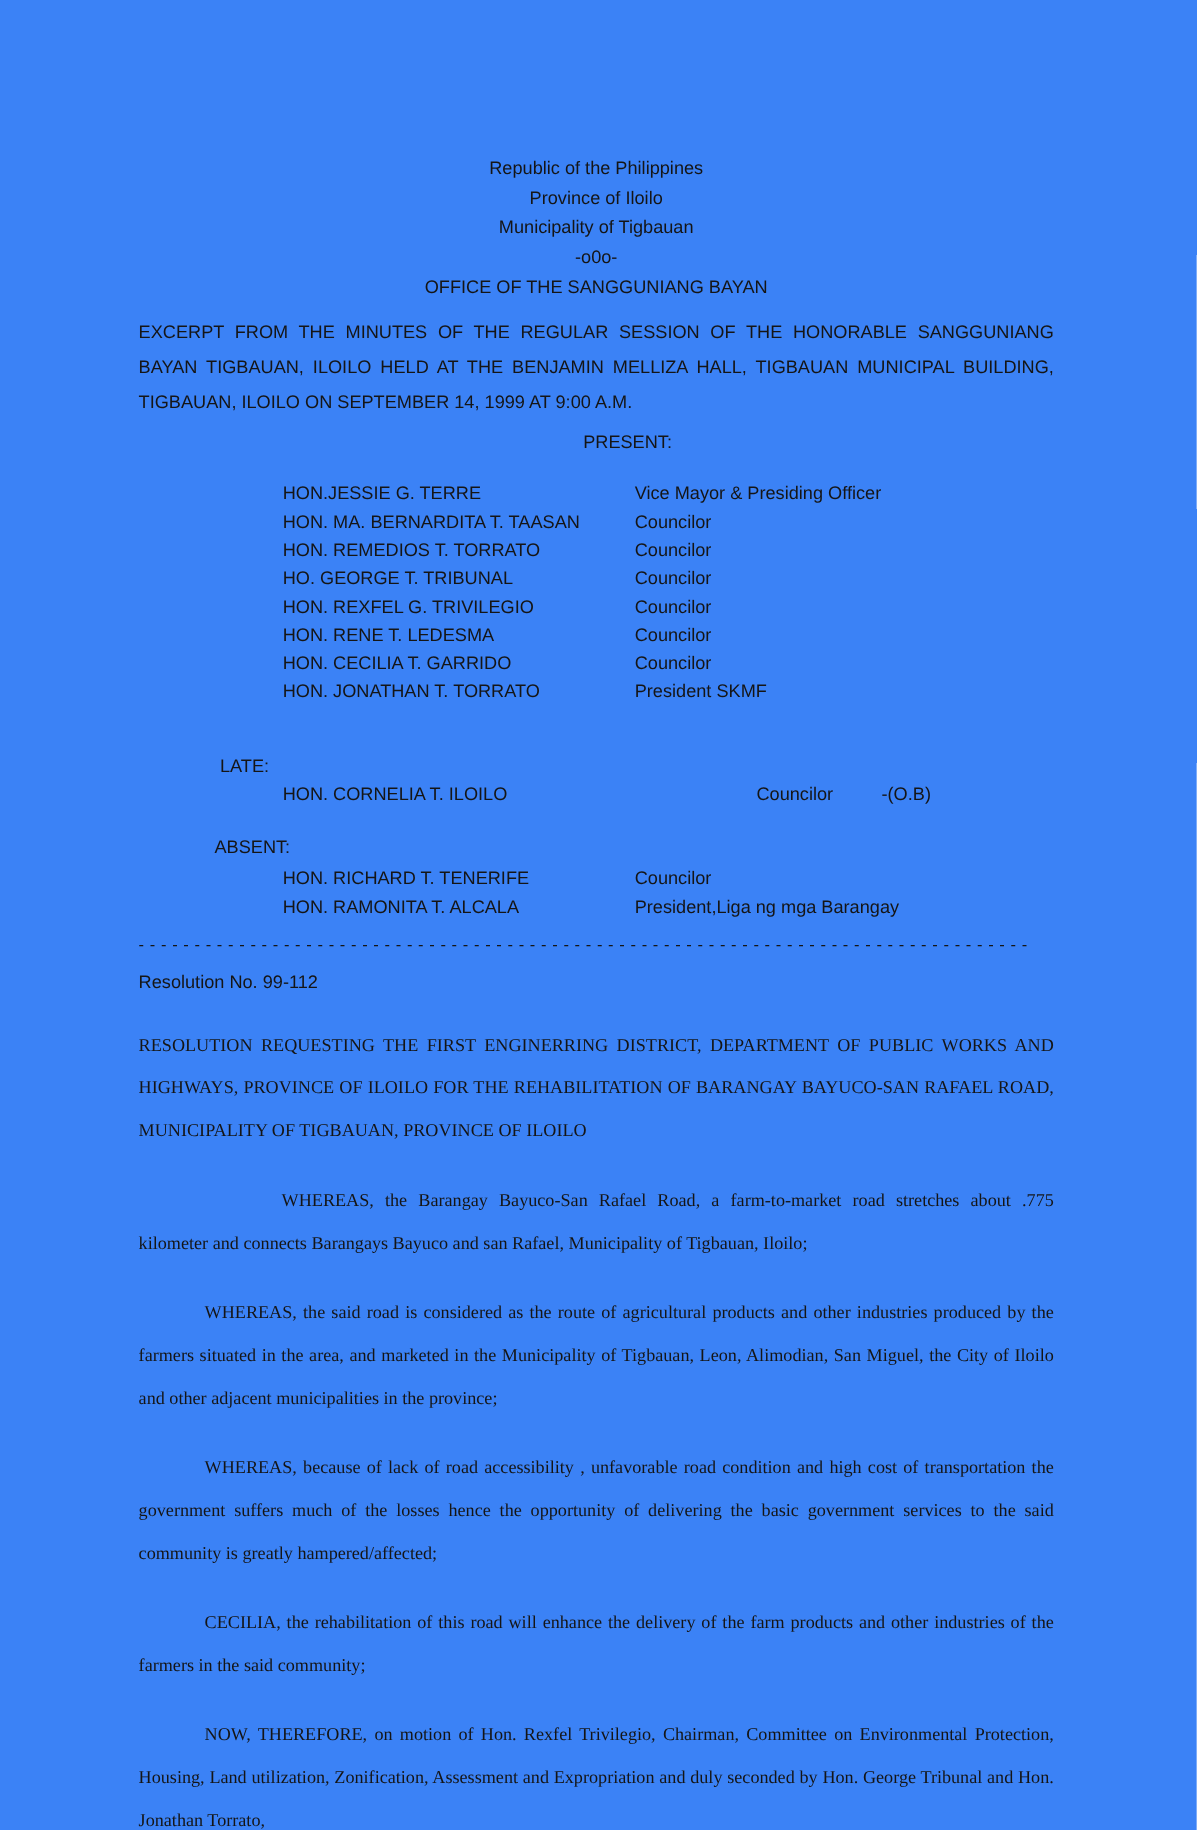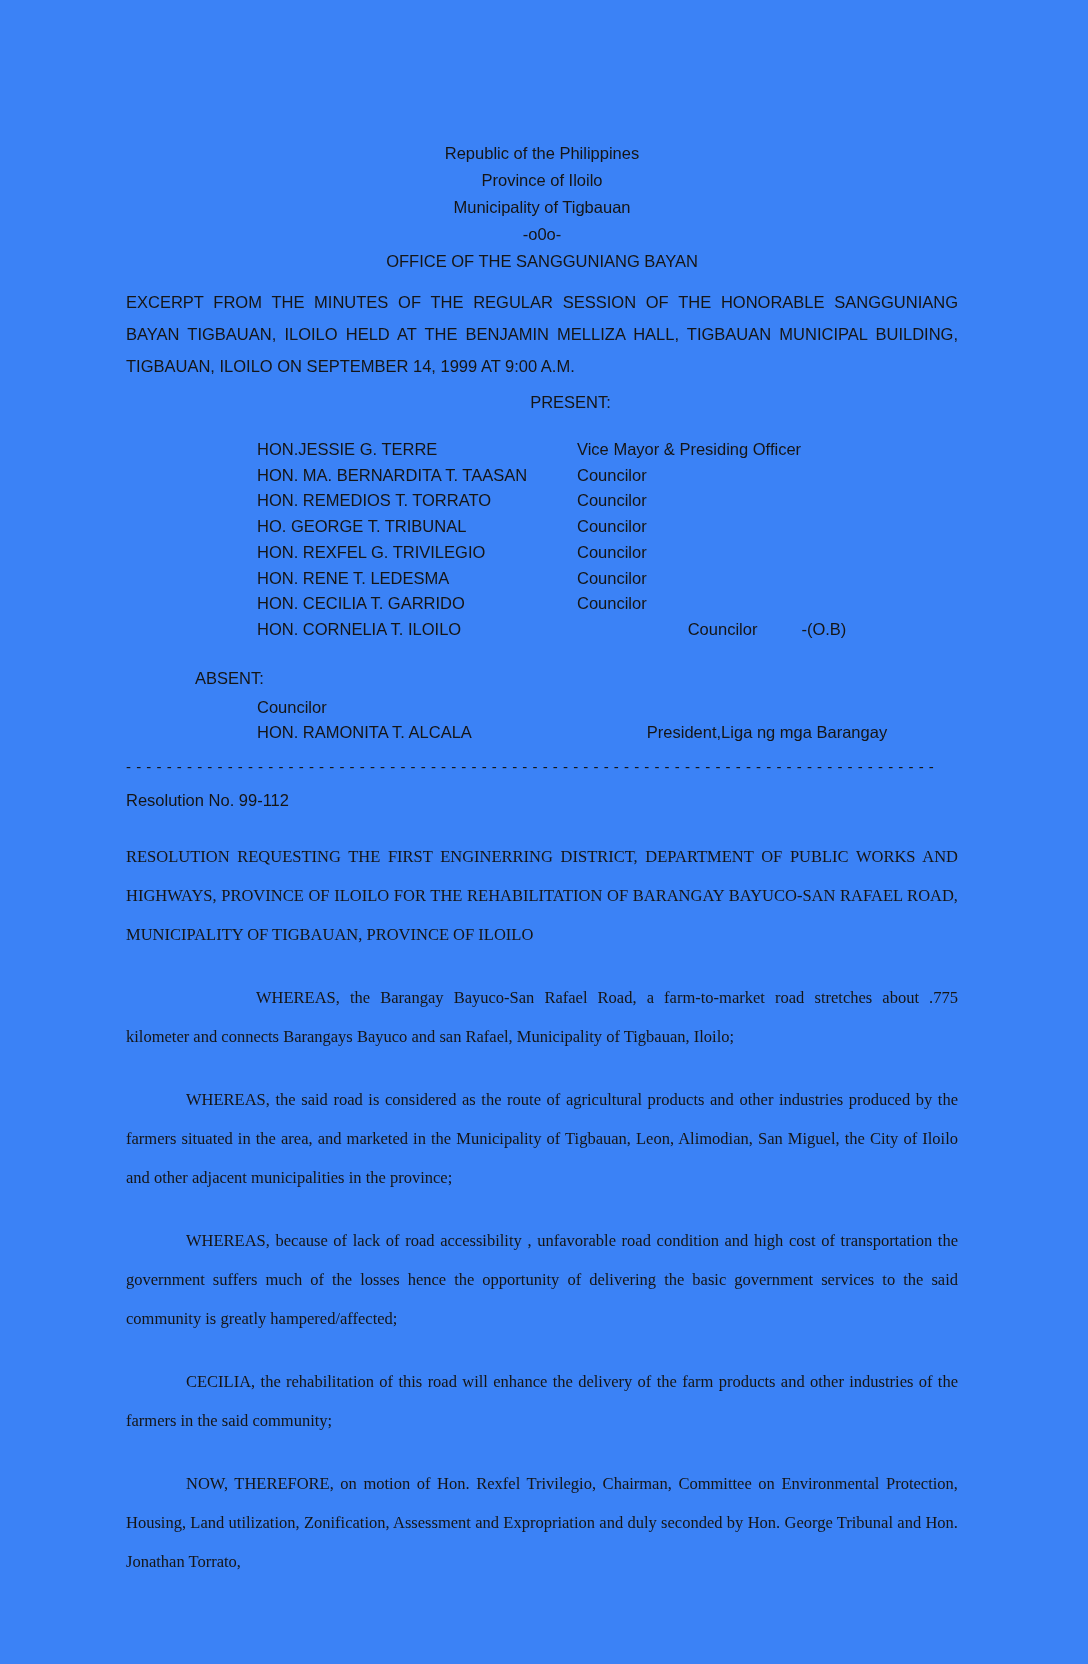--- a/index.html
+++ b/index.html
@@ -20,21 +20,21 @@
   .excerpt { margin: 11px 0 0 0; line-height: 32px; text-align: justify; }
   .present-label { margin-top: 7px; padding-left: 57px; line-height: 26px; text-align: center; }
   .late-label { margin-top: 41px; padding-left: 74px; line-height: 26px; }
   .absent-label { margin-top: 22px; padding-left: 69px; line-height: 26px; }
   .att-list { margin-top: 22px; }
   .att-list.tight { margin-top: 0; }
   .att-list.small-gap { margin-top: 4px; }
   .att-row { display: flex; padding-left: 131px; line-height: 25.7px; }
   .att-name { width: 320px; flex: 0 0 320px; }
   .att-pos { width: 380px; flex: 0 0 380px; text-align: left; }
-  .att-pos.pos-right { text-align: center; }
+  .att-pos.pos-right { text-align: left; }
   .att-pos.with-note { display: flex; justify-content: center; gap: 44px; }
   .separator {
     margin-top: 14px;
     line-height: 14px;
     font-size: 15px;
     letter-spacing: 0.5px;
     white-space: nowrap;
     overflow: hidden;
   }
   .res-no { margin-top: 13px; line-height: 26px; }
@@ -82,37 +82,43 @@
       <span class="att-pos">Councilor</span>
     </div>
     <div class="att-row">
       <span class="att-name">HON. RENE T. LEDESMA</span>
       <span class="att-pos">Councilor</span>
     </div>
     <div class="att-row">
       <span class="att-name">HON. CECILIA T. GARRIDO</span>
       <span class="att-pos">Councilor</span>
     </div>
+    <div class="att-row">
+      <span class="att-name">HON. JONATHAN T. TORRATO</span>
+      <span class="att-pos">President SKMF</span>
+    </div>
   </div>
 
+  <div class="late-label">LATE:</div>
 
   <div class="att-list tight">
     <div class="att-row">
       <span class="att-name">HON. CORNELIA T. ILOILO</span>
       <span class="att-pos with-note">
         <span>Councilor</span>
         <span>-(O.B)</span>
       </span>
     </div>
   </div>
 
   <div class="absent-label">ABSENT:</div>
 
   <div class="att-list small-gap">
     <div class="att-row">
+      <span class="att-name">HON. RICHARD T. TENERIFE</span>
       <span class="att-pos">Councilor</span>
     </div>
     <div class="att-row">
       <span class="att-name">HON. RAMONITA T. ALCALA</span>
       <span class="att-pos pos-right">President,Liga ng mga Barangay</span>
     </div>
   </div>
 
   <div class="separator">- - - - - - - - - - - - - - - - - - - - - - - - - - - - - - - - - - - - - - - - - - - - - - - - - - - - - - - - - - - - - - - - - - - - - - - - - - - - - - - -</div>
 

